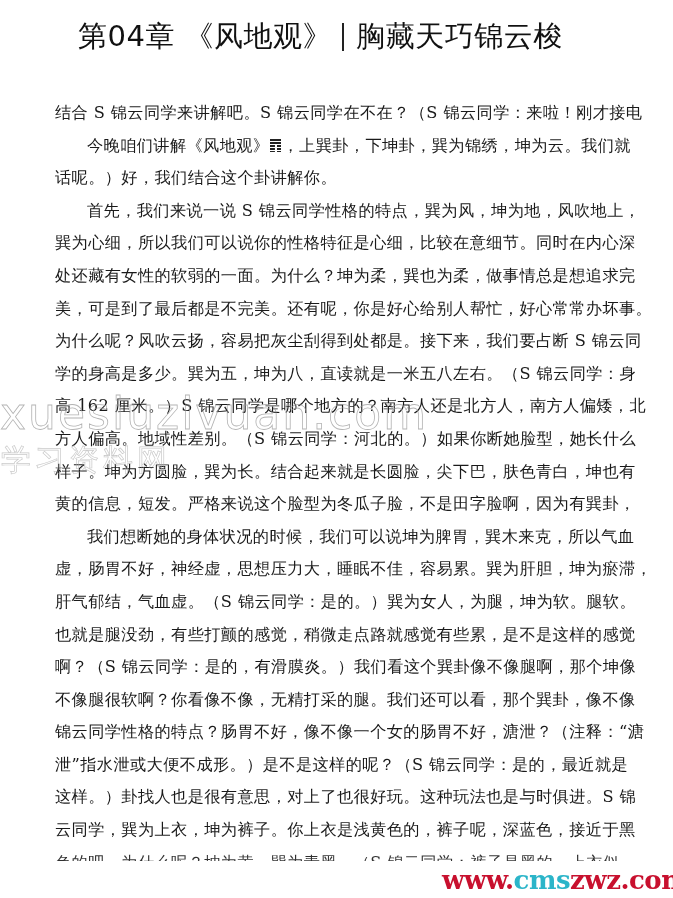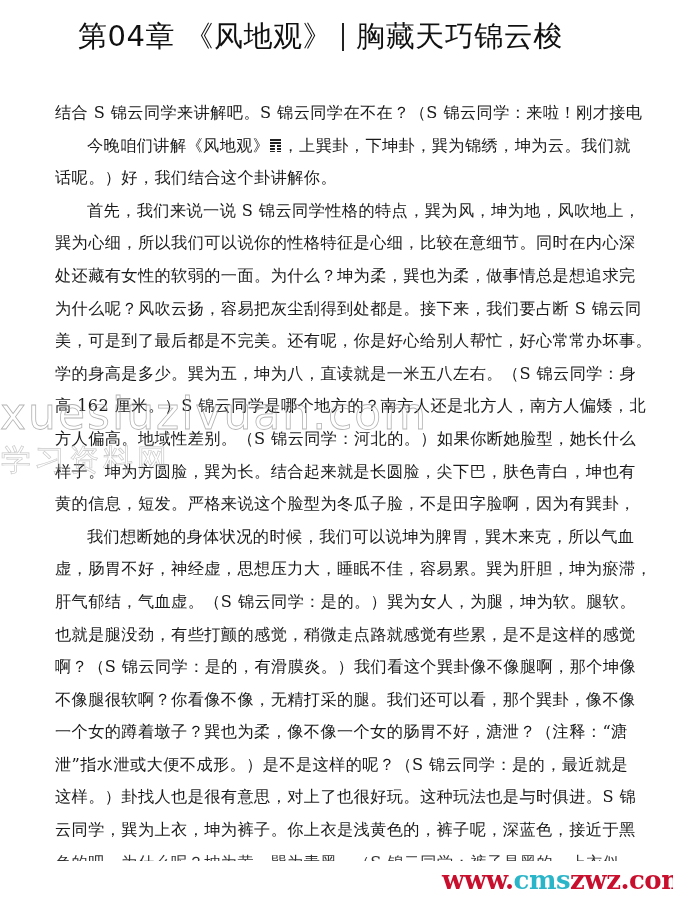--- a/index.html
+++ b/index.html
@@ -139,37 +139,37 @@
       <span class="line indent">
         <span>今晚咱们讲解《风地观》</span><span class="hexagram"></span><span>，上巽卦，下坤卦，巽为锦绣，坤为云。我们就</span>
       </span>
       <span class="line">话呢。）好，我们结合这个卦讲解你。</span>
     </div>
 
     <div>
       <span class="line indent">首先，我们来说一说 S 锦云同学性格的特点，巽为风，坤为地，风吹地上，</span>
       <span class="line">巽为心细，所以我们可以说你的性格特征是心细，比较在意细节。同时在内心深</span>
       <span class="line">处还藏有女性的软弱的一面。为什么？坤为柔，巽也为柔，做事情总是想追求完</span>
+      <span class="line">美，可是到了最后都是不完美。还有呢，你是好心给别人帮忙，好心常常办坏事。</span>
       <span class="line">为什么呢？风吹云扬，容易把灰尘刮得到处都是。接下来，我们要占断 S 锦云同</span>
-      <span class="line">美，可是到了最后都是不完美。还有呢，你是好心给别人帮忙，好心常常办坏事。</span>
       <span class="line">学的身高是多少。巽为五，坤为八，直读就是一米五八左右。（S 锦云同学：身</span>
       <span class="line">高 162 厘米。）S 锦云同学是哪个地方的？南方人还是北方人，南方人偏矮，北</span>
       <span class="line">方人偏高。地域性差别。（S 锦云同学：河北的。）如果你断她脸型，她长什么</span>
       <span class="line">样子。坤为方圆脸，巽为长。结合起来就是长圆脸，尖下巴，肤色青白，坤也有</span>
       <span class="line">黄的信息，短发。严格来说这个脸型为冬瓜子脸，不是田字脸啊，因为有巽卦，</span>
     </div>
 
     <div>
       <span class="line indent">我们想断她的身体状况的时候，我们可以说坤为脾胃，巽木来克，所以气血</span>
       <span class="line">虚，肠胃不好，神经虚，思想压力大，睡眠不佳，容易累。巽为肝胆，坤为瘀滞，</span>
       <span class="line">肝气郁结，气血虚。（S 锦云同学：是的。）巽为女人，为腿，坤为软。腿软。</span>
       <span class="line">也就是腿没劲，有些打颤的感觉，稍微走点路就感觉有些累，是不是这样的感觉</span>
       <span class="line">啊？（S 锦云同学：是的，有滑膜炎。）我们看这个巽卦像不像腿啊，那个坤像</span>
       <span class="line">不像腿很软啊？你看像不像，无精打采的腿。我们还可以看，那个巽卦，像不像</span>
-      <span class="line">一个女的蹲着墩子？巽也为柔，像不像一个女的肠胃不好，溏泄？（注释：“溏</span>
+      <span class="line">锦云同学性格的特点？肠胃不好，像不像一个女的肠胃不好，溏泄？（注释：“溏</span>
       <span class="line">泄”指水泄或大便不成形。）是不是这样的呢？（S 锦云同学：是的，最近就是</span>
       <span class="line">这样。）卦找人也是很有意思，对上了也很好玩。这种玩法也是与时俱进。S 锦</span>
       <span class="line">云同学，巽为上衣，坤为裤子。你上衣是浅黄色的，裤子呢，深蓝色，接近于黑</span>
       <span class="line cut">色的吧，为什么呢？坤为黄，巽为青黑。（S 锦云同学：裤子是黑的，上衣似</span>
     </div>
   </div>
 
   <div class="wm-ghost">xuesiuzivuan.com</div>
   <div class="wm-ghost-2">学习资料网</div>
 

